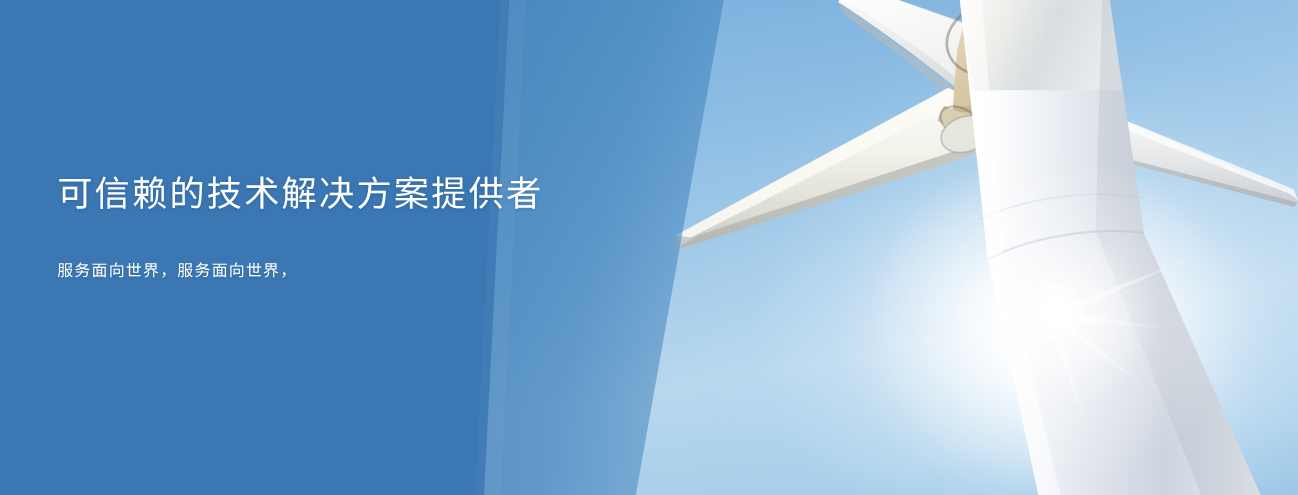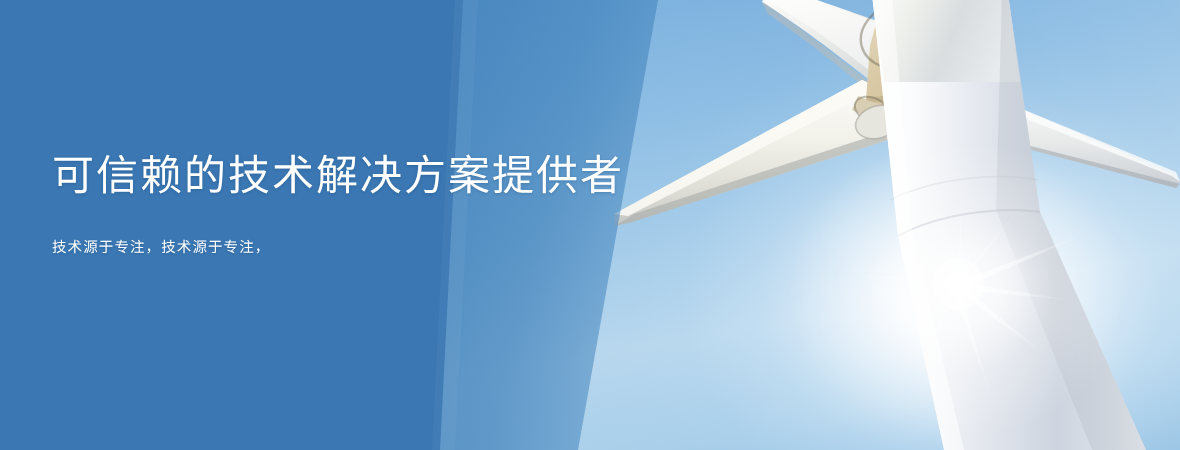--- a/index.html
+++ b/index.html
@@ -87,21 +87,21 @@
 
   
   .copy {
     position: absolute;
     left: 52px;
     top: 150px;
     width: 640px;
   }
   .headline {
     margin: 0;
-    font-size: 42px;
+    font-size: 32px;
     line-height: 52px;
     font-weight: 400;
     letter-spacing: 2px;
     color: #ffffff;
     white-space: nowrap;
     text-shadow: 0 1px 3px rgba(20,60,100,0.28);
   }
   .subcopy {
     margin-top: 30px;
   }
@@ -239,17 +239,17 @@
     </svg>
   </div>
 
   <div class="overlay-wash"></div>
   <div class="overlay-solid"></div>
   <div class="overlay-edge"></div>
 
   <div class="copy">
     <h1 class="headline">可信赖的技术解决方案提供者</h1>
     <div class="subcopy">
-      <div class="subline">技术源于专注，技术源于专注，</div>
+      <div class="subline">服务面向世界，服务面向世界，</div>
     </div>
   </div>
 
 </div>
 
 </body></html>

